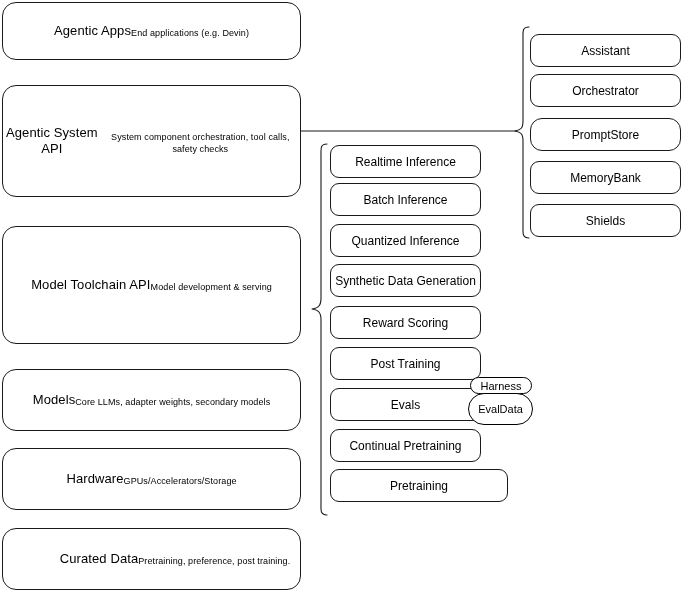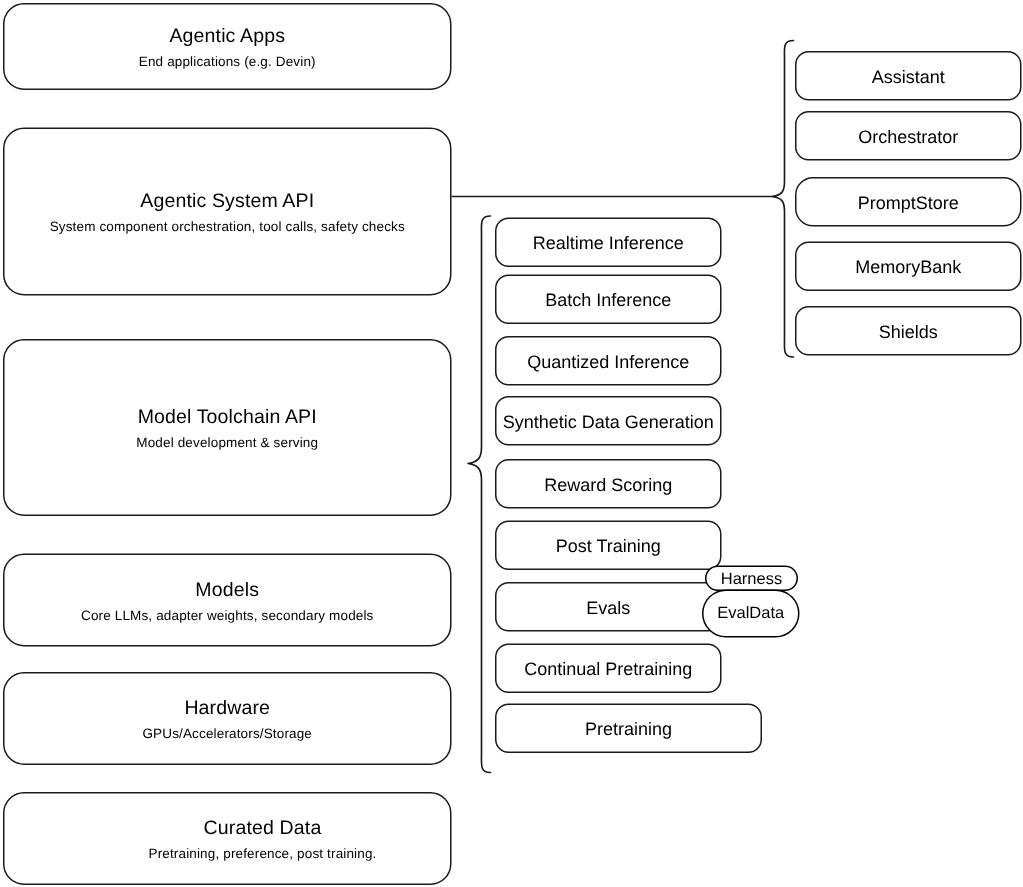--- a/index.html
+++ b/index.html
@@ -17,21 +17,21 @@
   }
 
   
   .node {
     position: absolute;
     box-sizing: border-box;
     border: 1px solid #1a1a1a;
     border-radius: 12px;
     background: #ffffff;
     display: flex;
-    flex-direction: column;
+    flex-direction: row;
     align-items: center;
     justify-content: center;
     text-align: center;
     color: #000000;
   }
 
   
   .layer { border-radius: 14px; }
   .layer .title {
     font-size: 13px;

